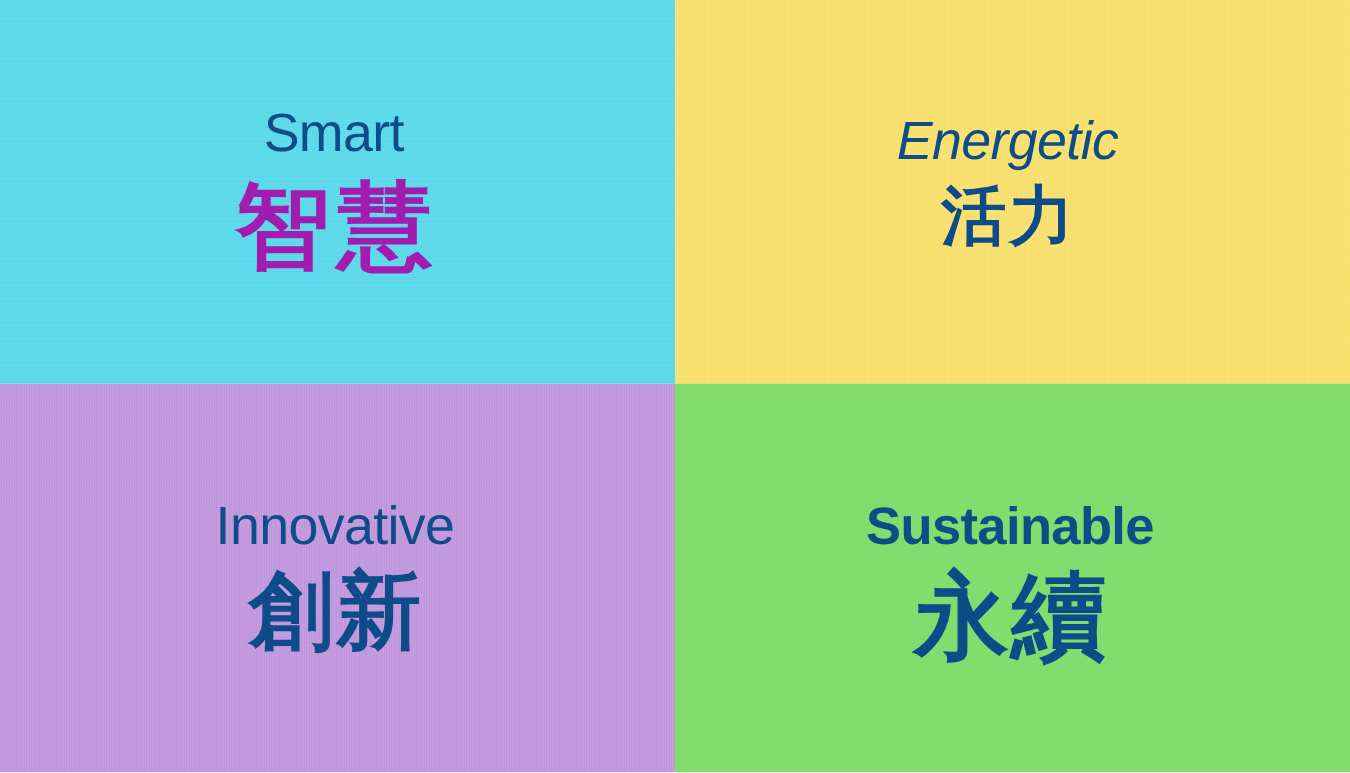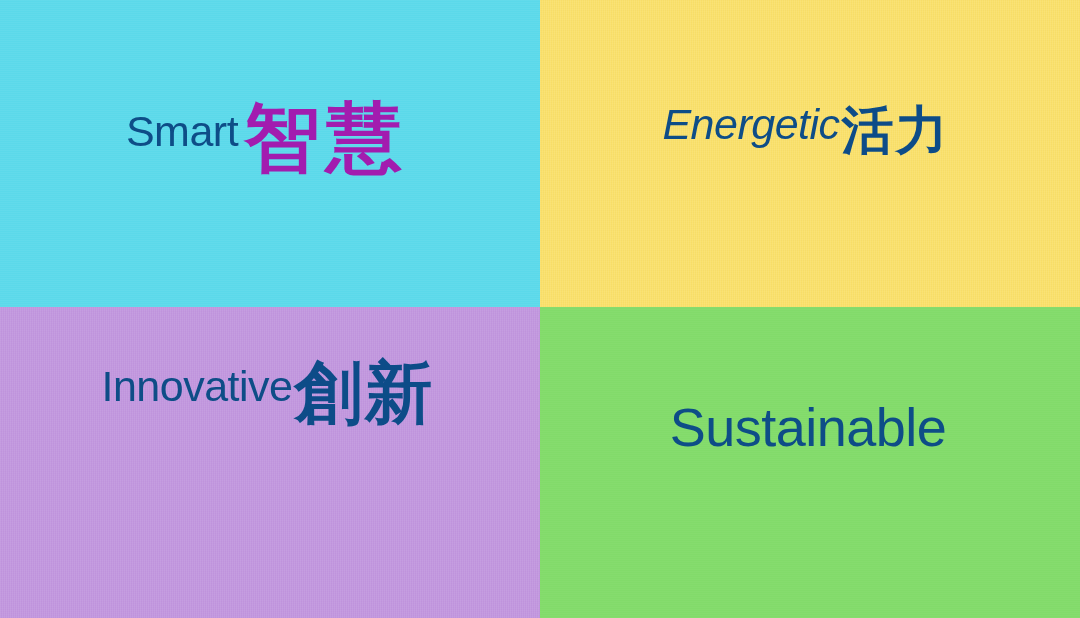--- a/index.html
+++ b/index.html
@@ -54,20 +54,21 @@
   }
   .panel-green  .texture {
     background-image:
       repeating-linear-gradient(0deg, rgba(255,255,255,0.10) 0 1px, rgba(0,0,0,0) 1px 2px);
   }
 
   .text-block {
     position: relative;
     z-index: 2;
     display: flex;
+    flex-direction: column;
     align-items: center;
     text-align: center;
     line-height: 1;
   }
 
   .label-en {
     font-family: "Liberation Sans", "DejaVu Sans", sans-serif;
     font-weight: 400;
     letter-spacing: -0.5px;
     white-space: nowrap;
@@ -87,28 +88,28 @@
   .panel-tl .label-cjk  { font-size: 76px; margin-top: 14px; letter-spacing: 6px;
                           text-indent: 6px; }
 
   
   .panel-tr .text-block { padding-top: 92px; margin-left: -8px; }
   .panel-tr .label-en   { font-size: 43px; font-style: italic; }
   .panel-tr .label-cjk  { font-size: 52px; margin-top: 12px; letter-spacing: 2px;
                           text-indent: 2px; }
 
   
-  .panel-bl .text-block { padding-top: 39px; margin-left: -4px; }
+  .panel-bl .text-block { padding-top: 93px; margin-left: -4px; }
   .panel-bl .label-en   { font-size: 43px; }
   .panel-bl .label-cjk  { font-size: 68px; margin-top: 13px; letter-spacing: 2px;
                           text-indent: 2px; }
 
   
   .panel-br .text-block { padding-top: 93px; margin-left: -4px; }
-  .panel-br .label-en   { font-size: 54px; }
+  .panel-br .label-en   { font-size: 42px; font-weight: bold; }
   .panel-br .label-cjk  { font-size: 76px; margin-top: 13px; letter-spacing: 2px;
                           text-indent: 2px; }
 </style>
 </head>
 <body>
 
 <div class="grid">
 
   <section class="panel panel-tl panel-cyan" style="background:#5BD9EA">
     <div class="texture"></div>
@@ -131,16 +132,17 @@
     <div class="text-block">
       <span class="label-en" style="color:#0E4D87">Innovative</span>
       <span class="label-cjk" style="color:#0D4C88">創新</span>
     </div>
   </section>
 
   <section class="panel panel-br panel-green" style="background:#82DB6A">
     <div class="texture"></div>
     <div class="text-block">
       <span class="label-en" style="color:#0E4D87">Sustainable</span>
+      <span class="label-cjk" style="color:#0D4C88">永續</span>
     </div>
   </section>
 
 </div>
 
 </body></html>

